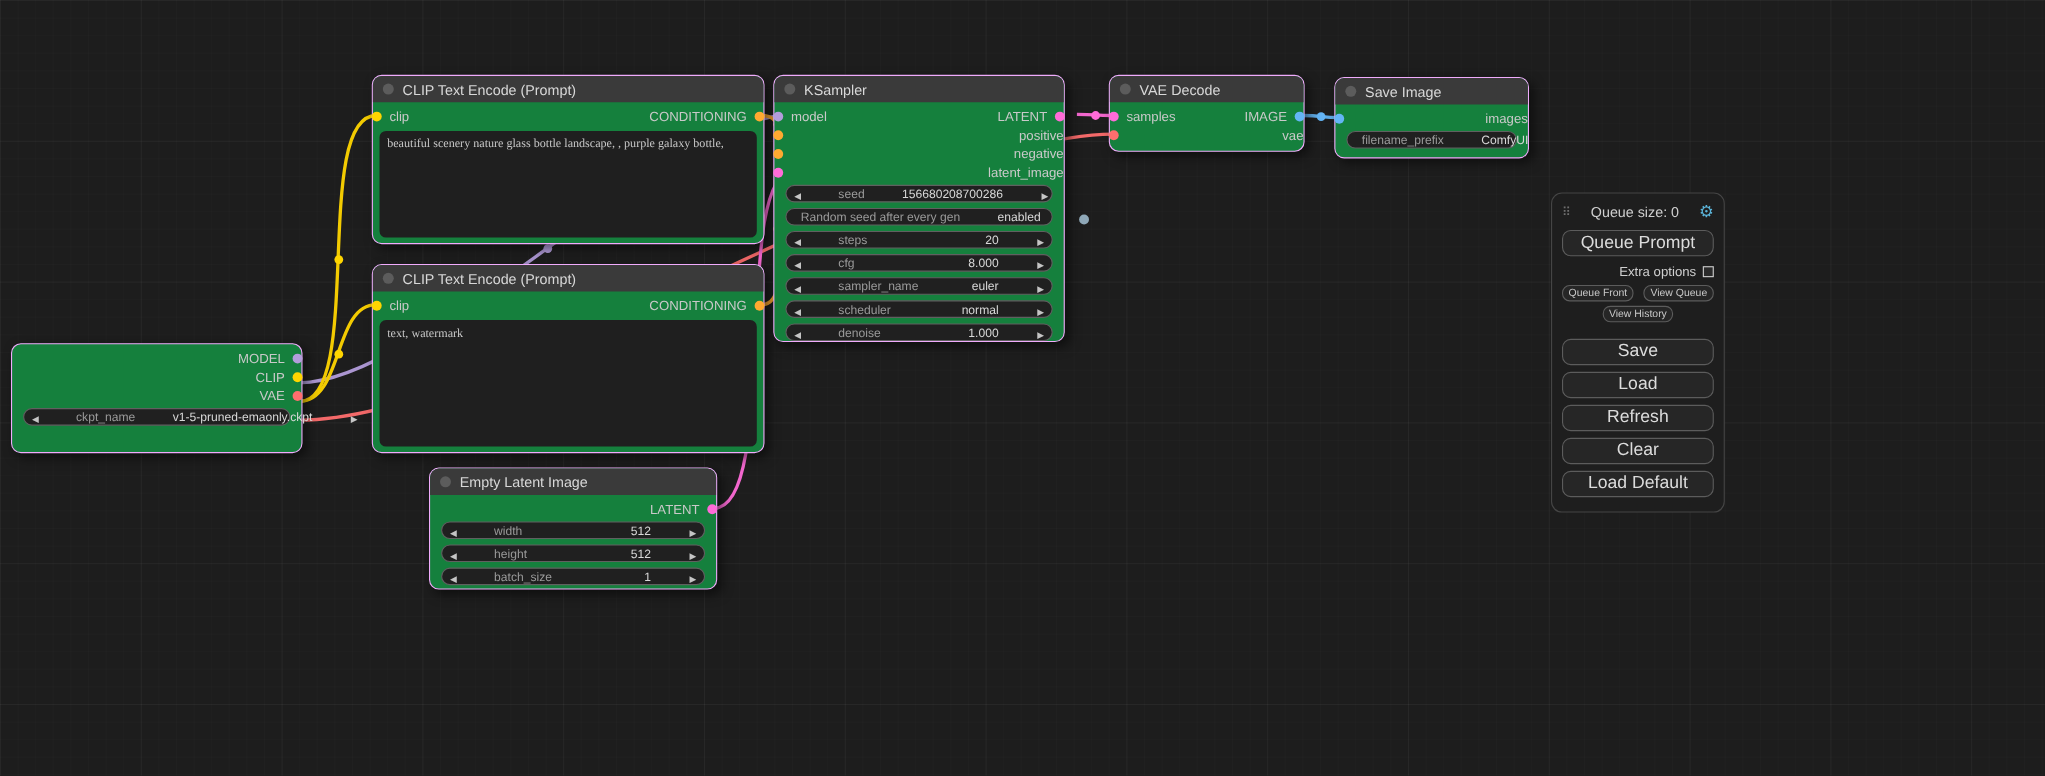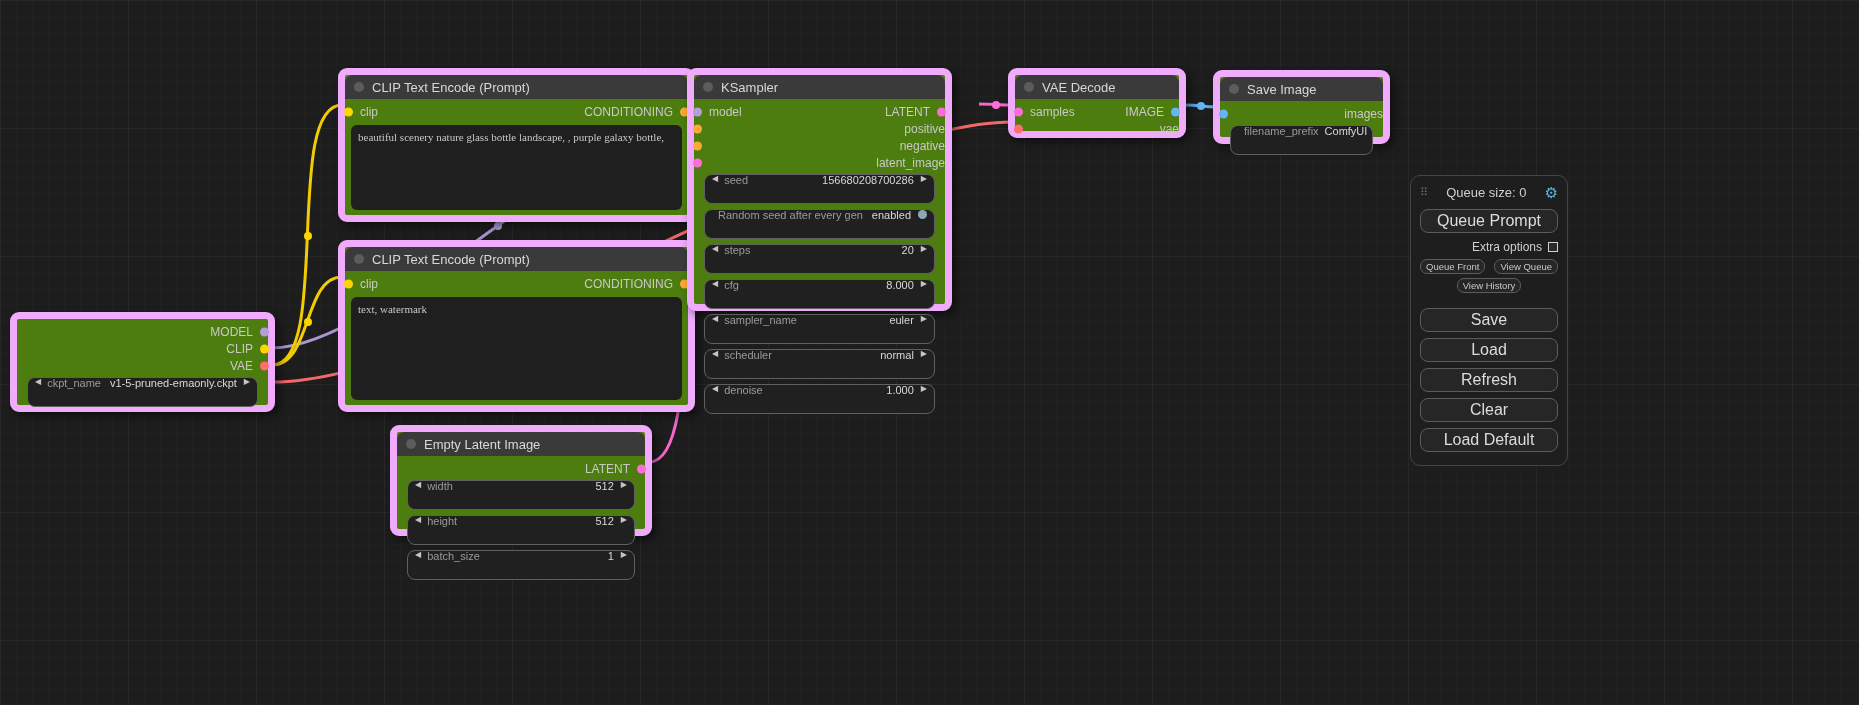--- a/index.html
+++ b/index.html
@@ -9,36 +9,36 @@
     background-color:#1d1d1d;
     font-family:"Liberation Sans",sans-serif;
     background-image:
       linear-gradient(rgba(255,255,255,0.03) 1px,transparent 1px),
       linear-gradient(90deg,rgba(255,255,255,0.03) 1px,transparent 1px),
       linear-gradient(rgba(255,255,255,0.012) 1px,transparent 1px),
       linear-gradient(90deg,rgba(255,255,255,0.012) 1px,transparent 1px);
     background-size:128px 128px,128px 128px,16px 16px,16px 16px;
   }
   #wires{position:absolute;left:0;top:0;z-index:1;}
-  .node{position:absolute;z-index:2;background:#4d7c0f;border:7px solid #f0abfc;border-radius:9px;
+  .node{position:absolute;z-index:2;background:#15803d;border:1px solid #f0abfc;border-radius:9px;
         box-shadow:4px 4px 10px rgba(0,0,0,0.5);color:#ddd;}
   .node-title{height:24px;background:#3a3a3a;border-radius:8px 8px 0 0;display:flex;align-items:center;
         padding:0 9px;font-size:13px;color:#d8d8d8;}
   .title-dot{width:10px;height:10px;border-radius:50%;background:#5c5c5c;margin-right:8px;flex:0 0 auto;}
   .slots{padding-top:4px;}
   .slot-row{height:17px;display:flex;align-items:center;position:relative;font-size:12px;color:#c9c9c9;}
   .sr-in{justify-content:flex-end;padding-left:15px;}
   .sr-out{justify-content:flex-end;padding-right:15px;}
   .sr-both{justify-content:space-between;padding:0 15px;}
   .slot-dot{width:9px;height:9px;border-radius:50%;position:absolute;top:50%;transform:translateY(-50%);background:#888;}
   .dot-in{left:-1px;}
   .dot-out{right:-1px;}
   .widgets{margin-top:3px;}
-  .widget{height:30px;margin:0 10px 5px;background:#202020;border:1px solid #606060;border-radius:8px;
-        display:flex;align-items:flex-start;padding:0 7px;font-size:11px;line-height:1;}
+  .widget{height:16px;margin:0 10px 5px;background:#202020;border:1px solid #606060;border-radius:8px;
+        display:flex;align-items:flex-end;padding:0 7px;font-size:11px;line-height:1;gap:28px;}
   .warrow{color:#c5c5c5;font-size:8px;line-height:1;flex:0 0 auto;}
   .wlabel{color:#9a9a9a;margin:0 6px;white-space:nowrap;}
   .wvalue{color:#d8d8d8;margin-left:auto;margin-right:7px;white-space:nowrap;}
   .toggle-dot{width:9px;height:9px;border-radius:50%;flex:0 0 auto;}
   .prompt-text{position:absolute;left:6px;right:6px;top:50px;bottom:5px;background:#1f1f1f;border-radius:6px;
         padding:5px 7px;font-family:Liberation Serif, serif;font-size:11px;line-height:1.35;
         color:#c7c7c7;white-space:pre-wrap;overflow:hidden;}
   .menu{position:absolute;z-index:3;left:1410px;top:175px;width:158px;background:#1e1e1e;
         border:1px solid #454545;border-radius:10px;padding:5px 9px 13px;}
   .menu-header{display:flex;align-items:center;height:22px;}
@@ -166,21 +166,21 @@
     </div>
     <div class="widget">
       <span class="warrow">◀</span>
       <span class="wlabel">batch_size</span>
       <span class="wvalue">1</span>
       <span class="warrow">▶</span>
     </div>
   </div>
 </div>
 
-<div class="node" style="left:687px;top:68px;width:265px;height:243px">
+<div class="node" style="left:703px;top:68px;width:265px;height:243px">
   <div class="node-title">
     <span class="title-dot"></span>
     <span>KSampler</span>
   </div>
   <div class="slots">
     <div class="slot-row sr-both">
       <span class="slot-dot dot-in" style="background: rgb(179, 157, 219);"></span>
       <span>model</span>
       <span>LATENT</span>
       <span class="slot-dot dot-out" style="background: rgb(255, 107, 216);"></span>

